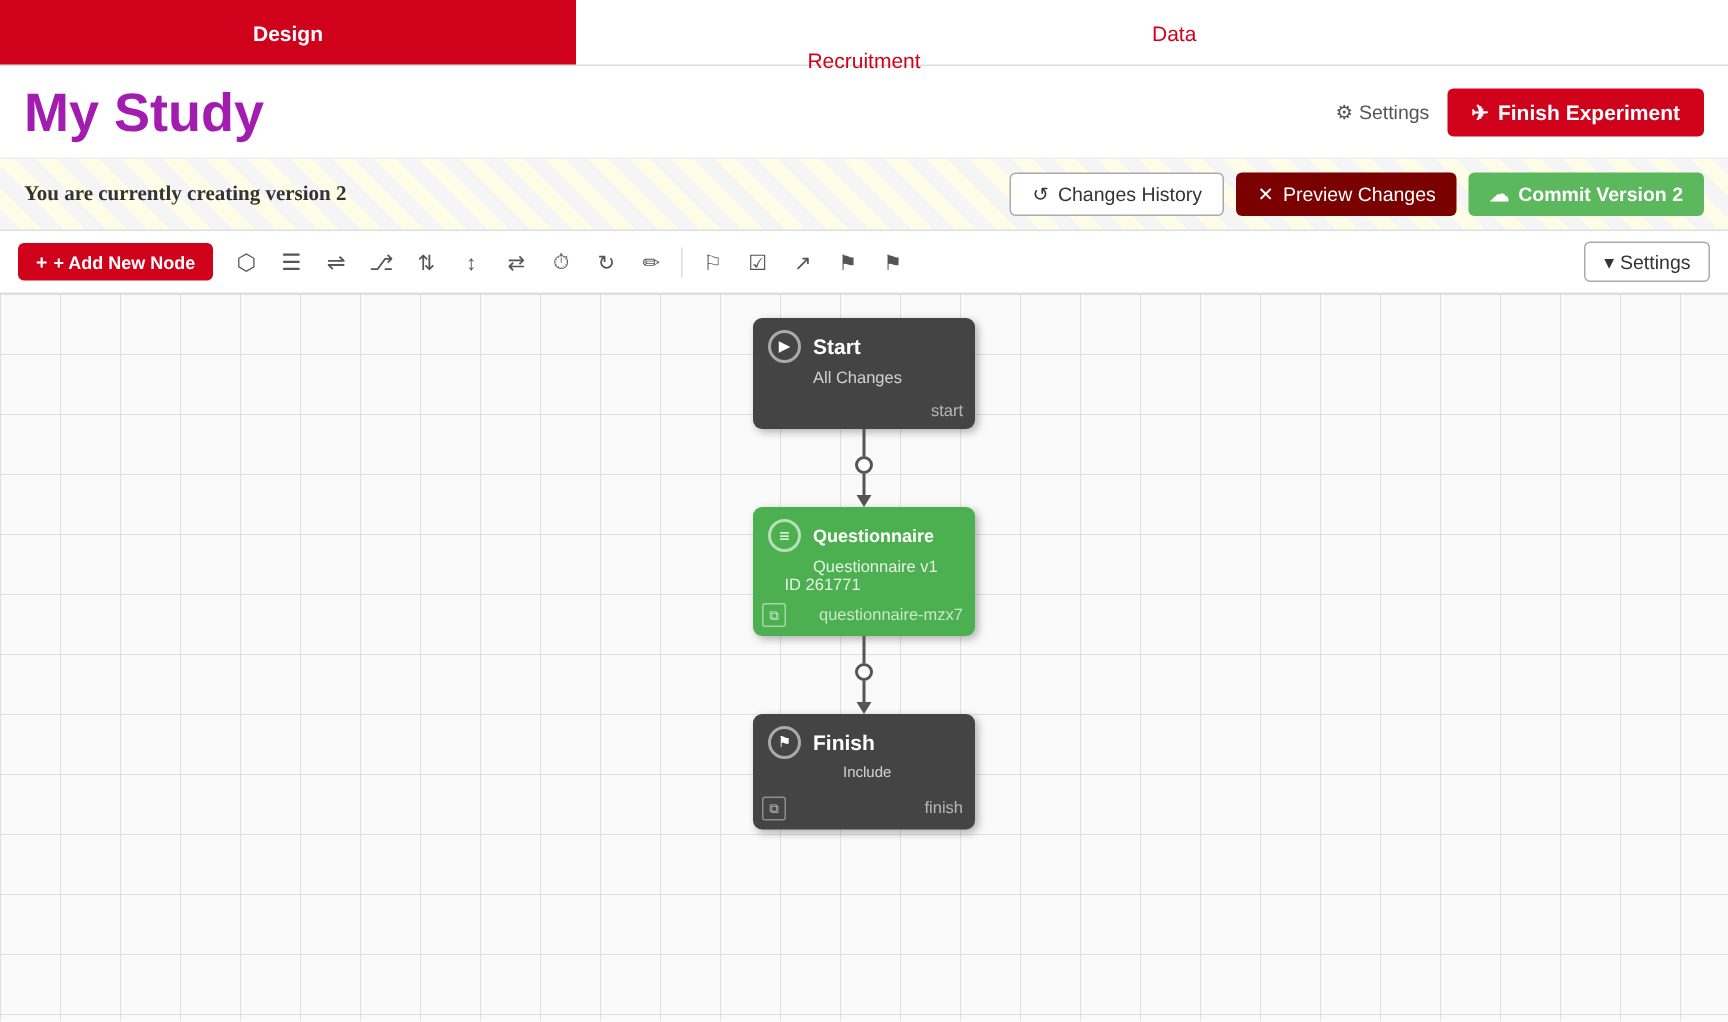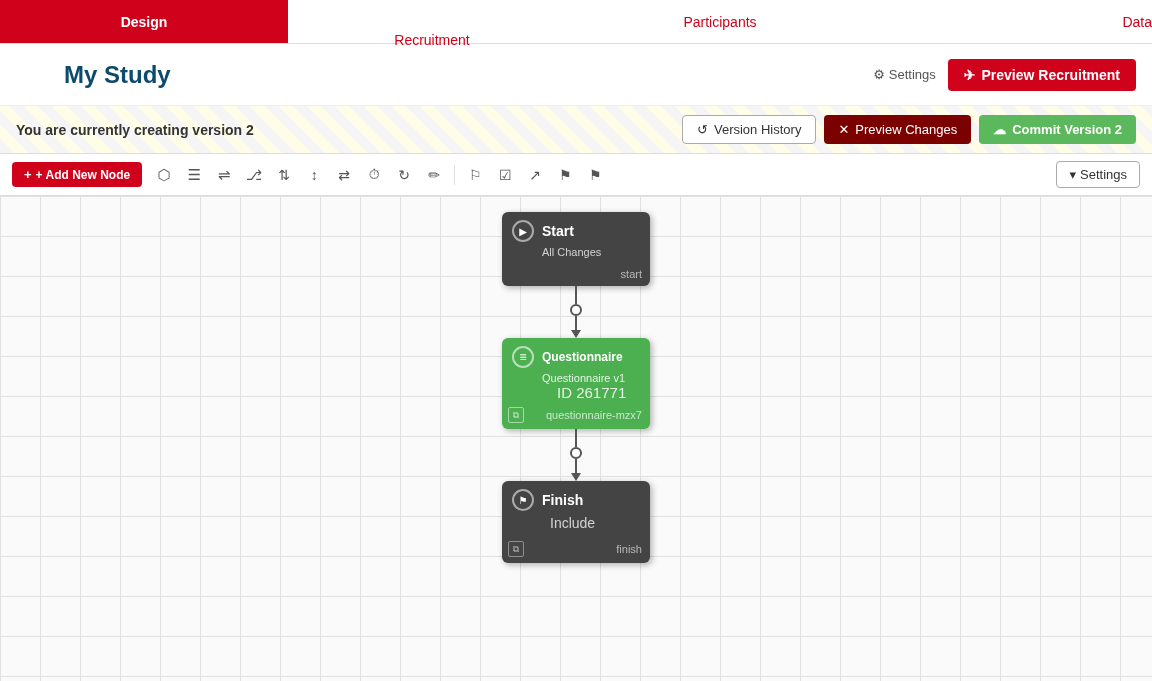--- a/index.html
+++ b/index.html
@@ -8,48 +8,45 @@
 </head>
 <body>
 
 <div style="display:flex; height:44px; border-bottom:1px solid #ddd;">
   <div style="flex:1;display:flex;align-items:center;justify-content:center;background:#d0021b;cursor:pointer;">
     <span style="color:#fff;font-weight:bold;font-size:14px;">Design</span>
   </div>
   <div style="flex:1;display:flex;align-items:center;justify-content:center;cursor:pointer;">
     <span style="color:#d0021b;font-size:14px;margin-top:36px;">Recruitment</span>
   </div>
-  <div style="flex:1;display:flex;align-items:center;justify-content:center;cursor:pointer;">
-    <span style="color:#d0021b;font-size:14px;">Participants</span>
-  </div>
-  <div style="flex:1;display:flex;align-items:center;justify-content:flex-end;cursor:pointer;">
+  <div style="flex:1;display:flex;align-items:center;justify-content:flex-start;cursor:pointer;">
     <span style="color:#d0021b;font-size:14px;">Data</span>
   </div>
 </div>
 
 <div style="display:flex;align-items:center;justify-content:space-between;padding:8px 16px;border-bottom:1px solid #eee;height:62px;">
-  <h1 style="font-size:24px;font-weight:bold;color:#0c4a6e;margin-left:48px;">My Study</h1>
+  <h1 style="font-size:36px;font-weight:bold;color:#a21caf;">My Study</h1>
   <div style="display:flex;align-items:center;gap:12px;">
     <div style="display:flex;align-items:center;gap:4px;cursor:pointer;color:#555;font-size:13px;">
       <span>⚙</span>
       <span>Settings</span>
     </div>
     <button style="background:#d0021b;color:#fff;border:none;border-radius:4px;padding:8px 16px;font-size:14px;cursor:pointer;display:flex;align-items:center;gap:6px;font-weight:bold;">
       <span>✈</span>
-      <span>Preview Recruitment</span>
+      <span>Finish Experiment</span>
     </button>
   </div>
 </div>
 
 <div style="display:flex;align-items:center;justify-content:space-between;padding:0 16px;height:48px;background:repeating-linear-gradient(45deg,#f5f5f5,#f5f5f5 10px,#fffde7 10px,#fffde7 20px);border-bottom:1px solid #ddd;">
-  <span style="font-size:14px;font-weight:bold;color:#333;">You are currently creating version 2</span>
+  <span style="font-size:14px;font-weight:bold;color:#333;font-family:Liberation Serif, serif;">You are currently creating version 2</span>
   <div style="display:flex;gap:8px;">
     <button style="background:#fff;color:#333;border:1px solid #aaa;border-radius:4px;padding:6px 14px;cursor:pointer;font-size:13px;display:flex;align-items:center;gap:6px;">
       <span>↺</span>
-      <span>Version History</span>
+      <span>Changes History</span>
     </button>
     <button style="background:#7b0000;color:#fff;border:none;border-radius:4px;padding:6px 14px;cursor:pointer;font-size:13px;display:flex;align-items:center;gap:6px;">
       <span>✕</span>
       <span>Preview Changes</span>
     </button>
     <button style="background:#5cb85c;color:#fff;border:none;border-radius:4px;padding:6px 14px;cursor:pointer;font-size:13px;font-weight:bold;display:flex;align-items:center;gap:6px;">
       <span>☁</span>
       <span>Commit Version 2</span>
     </button>
   </div>
@@ -107,40 +104,40 @@
       <div style="width:2px;height:14px;background:#555;"></div>
       <div style="width:0;height:0;border-left:5px solid transparent;border-right:5px solid transparent;border-top:8px solid #555;"></div>
     </div>
 
     <div style="width:148px;border-radius:6px;overflow:hidden;cursor:pointer;box-shadow:2px 2px 6px rgba(0,0,0,0.3);background:#4caf50;">
       <div style="display:flex;align-items:center;gap:8px;padding:8px 10px 4px 10px;">
         <div style="width:22px;height:22px;border-radius:50%;border:2px solid rgba(255,255,255,0.6);display:flex;align-items:center;justify-content:center;font-size:12px;color:#fff;font-weight:bold;">≡</div>
         <span style="font-size:12px;font-weight:bold;color:#fff;">Questionnaire</span>
       </div>
       <div style="font-size:11px;color:rgba(255,255,255,0.85);padding:0 10px 0 40px;">Questionnaire v1</div>
-      <div style="font-size:15px;color:rgba(255,255,255,0.85);padding:0 10px 2px 55px;">ID 261771</div>
+      <div style="font-size:11px;color:rgba(255,255,255,0.85);padding:0 10px 2px 21px;">ID 261771</div>
       <div style="display:flex;align-items:center;justify-content:space-between;padding:4px 8px 6px 6px;font-size:11px;color:rgba(255,255,255,0.7);">
         <div style="width:16px;height:16px;border:1px solid rgba(255,255,255,0.5);border-radius:2px;display:flex;align-items:center;justify-content:center;font-size:9px;cursor:pointer;">⧉</div>
         <span>questionnaire-mzx7</span>
       </div>
     </div>
 
     <div style="display:flex;flex-direction:column;align-items:center;">
       <div style="width:2px;height:18px;background:#555;"></div>
       <div style="width:12px;height:12px;border-radius:50%;border:2px solid #555;background:#fff;"></div>
       <div style="width:2px;height:14px;background:#555;"></div>
       <div style="width:0;height:0;border-left:5px solid transparent;border-right:5px solid transparent;border-top:8px solid #555;"></div>
     </div>
 
     <div style="width:148px;border-radius:6px;overflow:hidden;cursor:pointer;box-shadow:2px 2px 6px rgba(0,0,0,0.3);background:#444;">
       <div style="display:flex;align-items:center;gap:8px;padding:8px 10px 4px 10px;">
         <div style="width:22px;height:22px;border-radius:50%;border:2px solid #aaa;display:flex;align-items:center;justify-content:center;font-size:10px;color:#fff;">⚑</div>
         <span style="font-size:14px;font-weight:bold;color:#fff;">Finish</span>
       </div>
-      <div style="font-size:14px;color:rgba(255,255,255,0.75);padding:0 10px 6px 48px;">Include</div>
+      <div style="font-size:10px;color:rgba(255,255,255,0.75);padding:0 10px 6px 60px;">Include</div>
       <div style="display:flex;align-items:center;justify-content:space-between;padding:4px 8px 6px 6px;font-size:11px;color:rgba(255,255,255,0.6);">
         <div style="width:16px;height:16px;border:1px solid rgba(255,255,255,0.4);border-radius:2px;display:flex;align-items:center;justify-content:center;font-size:9px;cursor:pointer;">⧉</div>
         <span>finish</span>
       </div>
     </div>
 
   </div>
 </div>
 
 </body></html>

